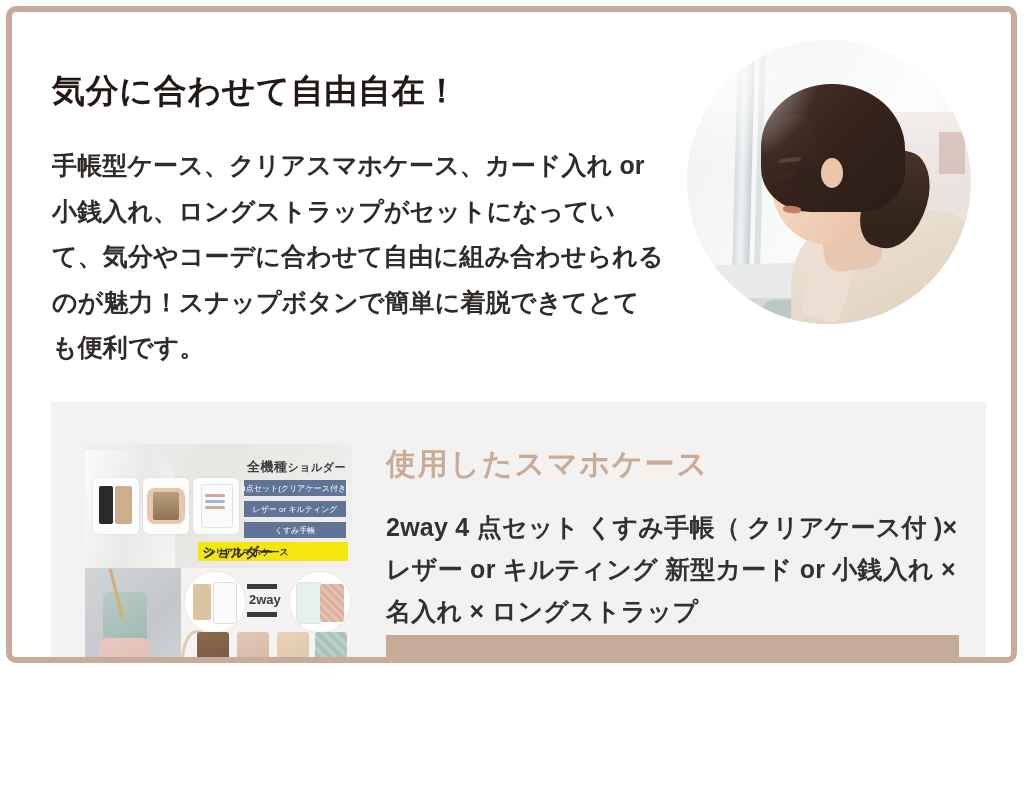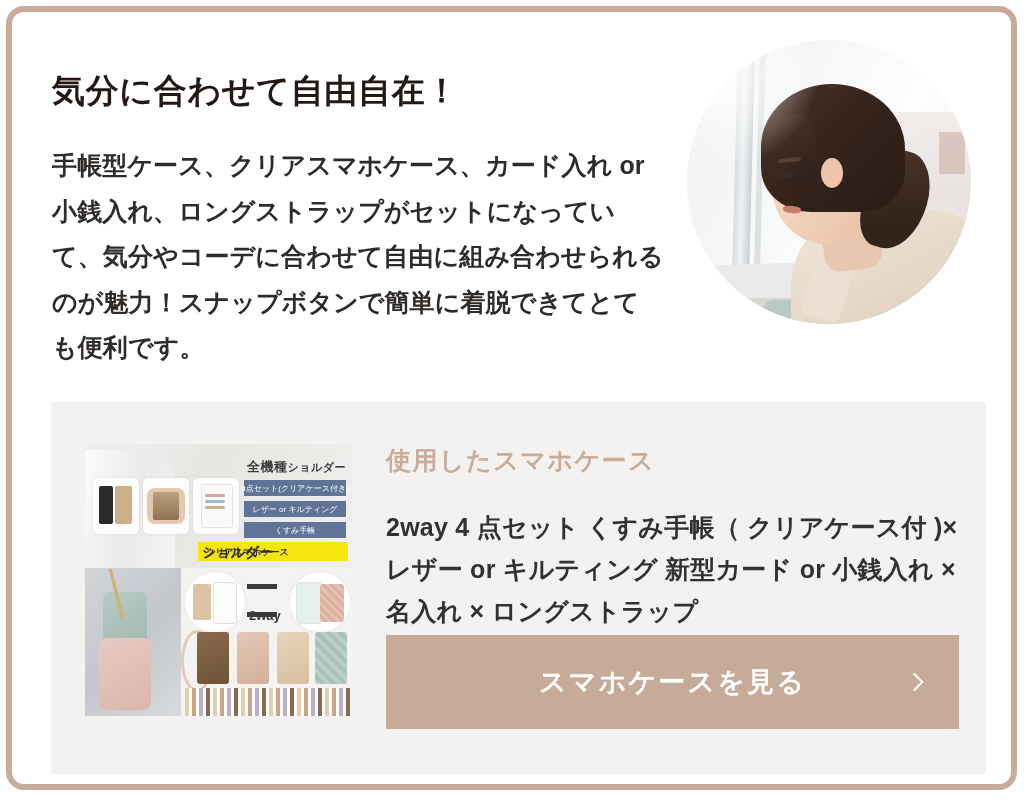--- a/index.html
+++ b/index.html
@@ -13,25 +13,25 @@
     font-family: "Liberation Sans", "DejaVu Sans", sans-serif;
     overflow: hidden;
   }
 
   
   .card {
     position: absolute;
     left: 6px;
     top: 6px;
     width: 1011px;
-    height: 784px;
+    height: 657px;
     box-sizing: border-box;
     background: #ffffff;
     border: 6px solid #c9ab99;
-    border-radius: 18px;
+    border-radius: 10px;
     overflow: hidden;
   }
 
   
   .intro-heading {
     position: absolute;
     left: 40px;
     top: 36px;
     width: 640px;
     font-size: 33px;
@@ -350,21 +350,21 @@
     content:''; position:absolute; left:6px; top:10px; width:24px;height:40px;
     background:#e8f0ec; border:1px solid #dde6e1; border-radius:3px;
   }
   .thumb .bub.b2:after {
     content:''; position:absolute; left:30px; top:12px; width:24px;height:38px;
     background: repeating-linear-gradient(45deg,#e6bfb0,#e6bfb0 3px,#dcb0a0 3px,#dcb0a0 6px);
     border-radius:3px;
   }
   .thumb .twoway {
     position:absolute; left: 164px; top: 148px;
-    font-size: 13px; font-weight: 700; color: #3a3a3a; margin-top: 16px;
+    font-size: 13px; font-weight: 700; color: #3a3a3a;
   }
   .thumb .arrow-l, .thumb .arrow-r {
     position:absolute; left:162px; width: 30px; height: 0;
     border-top: 5px solid #3a3a3a;
   }
   .thumb .arrow-l { top: 140px; }
   .thumb .arrow-r { top: 168px; }
   .thumb .swatch {
     position:absolute; top: 188px; width: 32px; height: 52px; border-radius: 3px;
   }
@@ -385,21 +385,21 @@
     width: 26px; height: 56px;
     border: 3px solid #ddcdb5;
     border-radius: 50%;
   }
 
   
   .p-eyebrow {
     position: absolute;
     left: 335px;
     top: 42px;
-    font-size: 25px;
+    font-size: 30px;
     font-weight: 700;
     color: #c9ab99;
     letter-spacing: .06em;
     white-space: nowrap;
   }
   .p-title {
     position: absolute;
     left: 335px;
     top: 84px;
     width: 580px;

